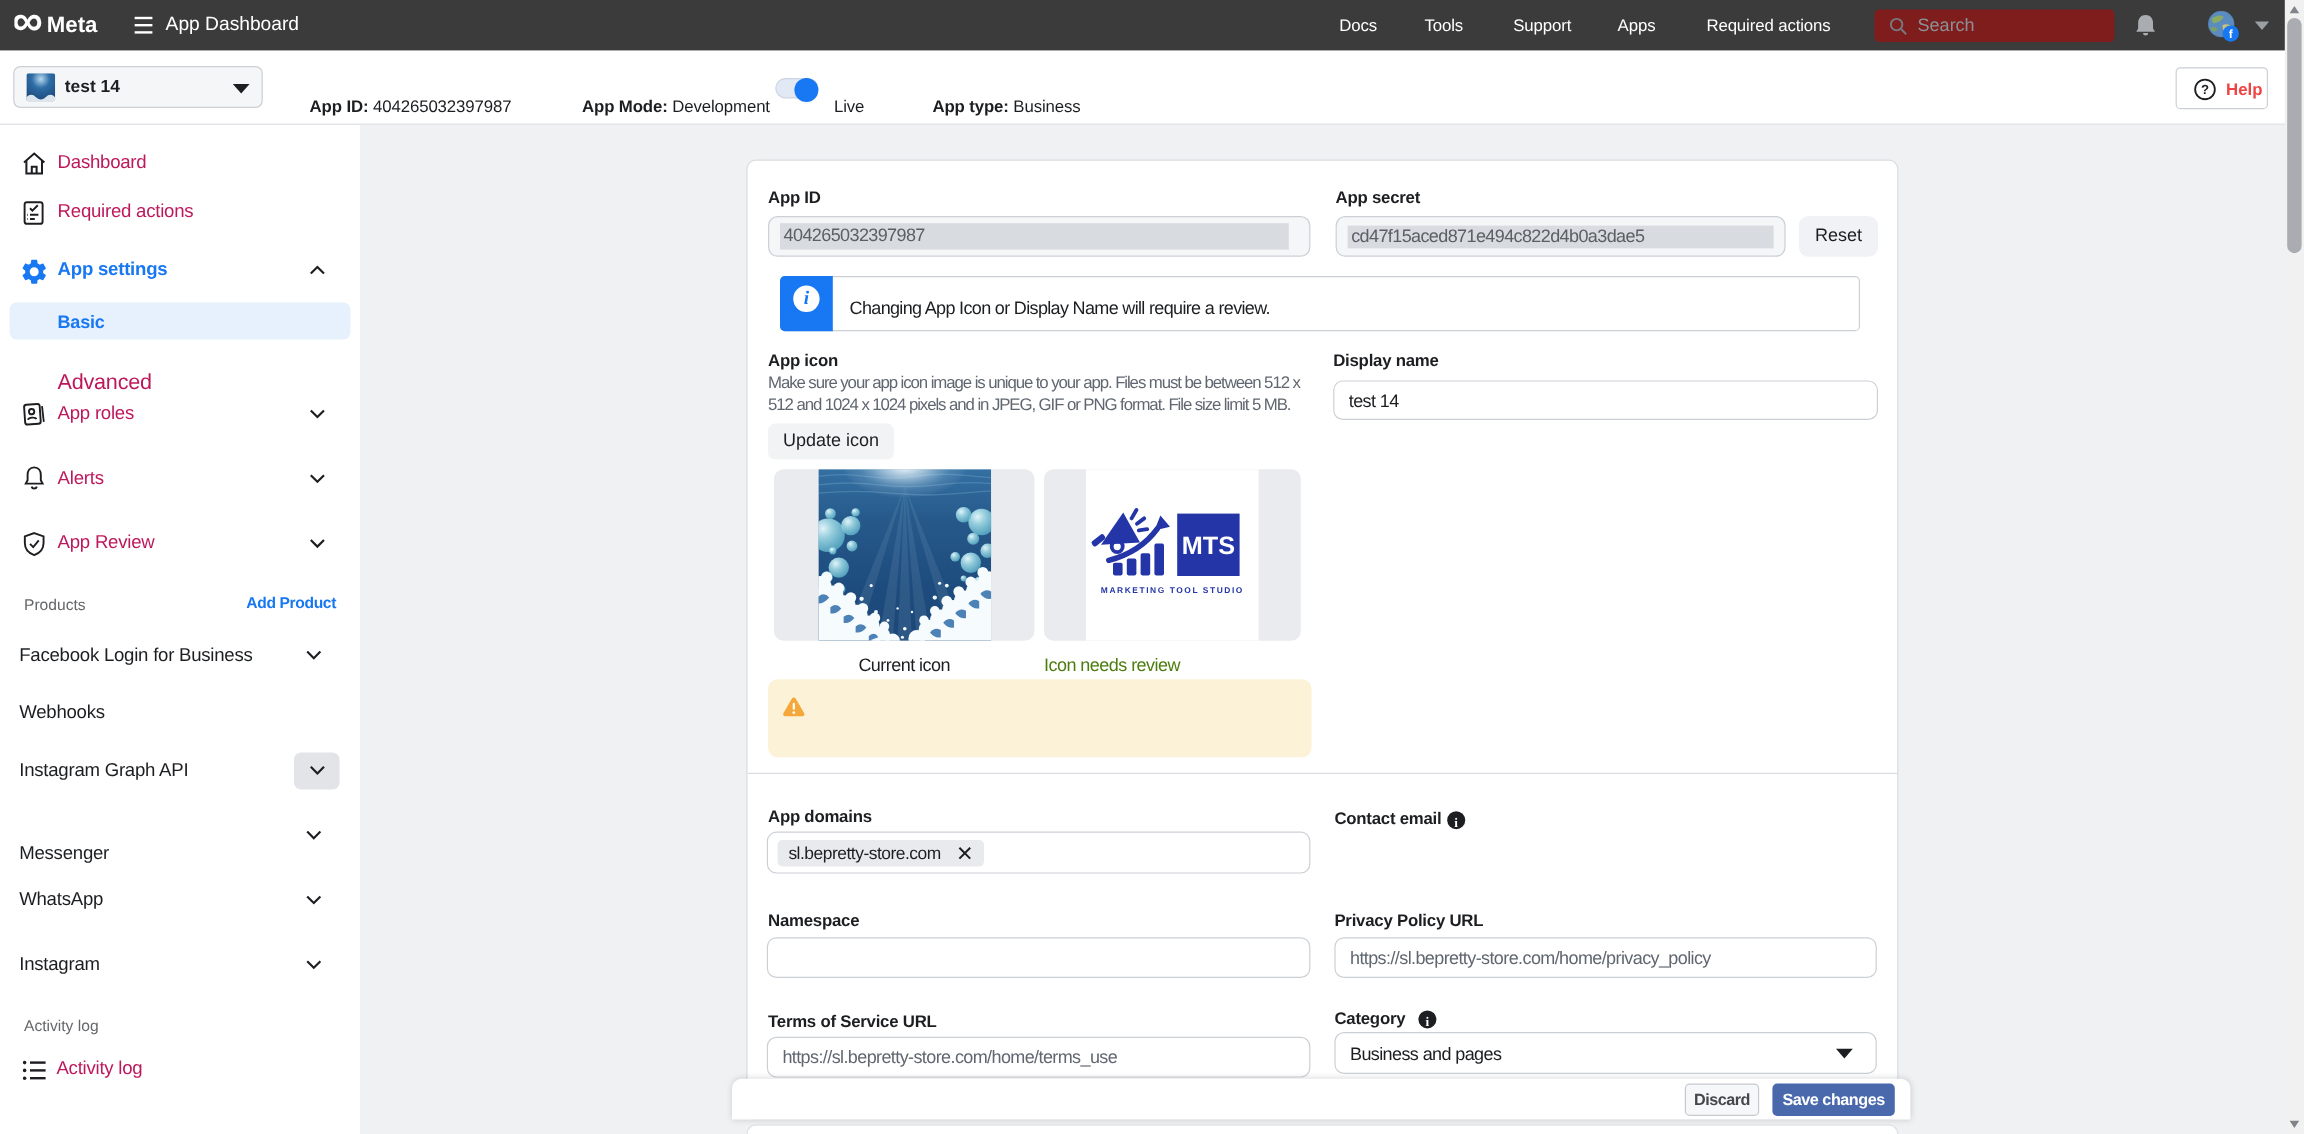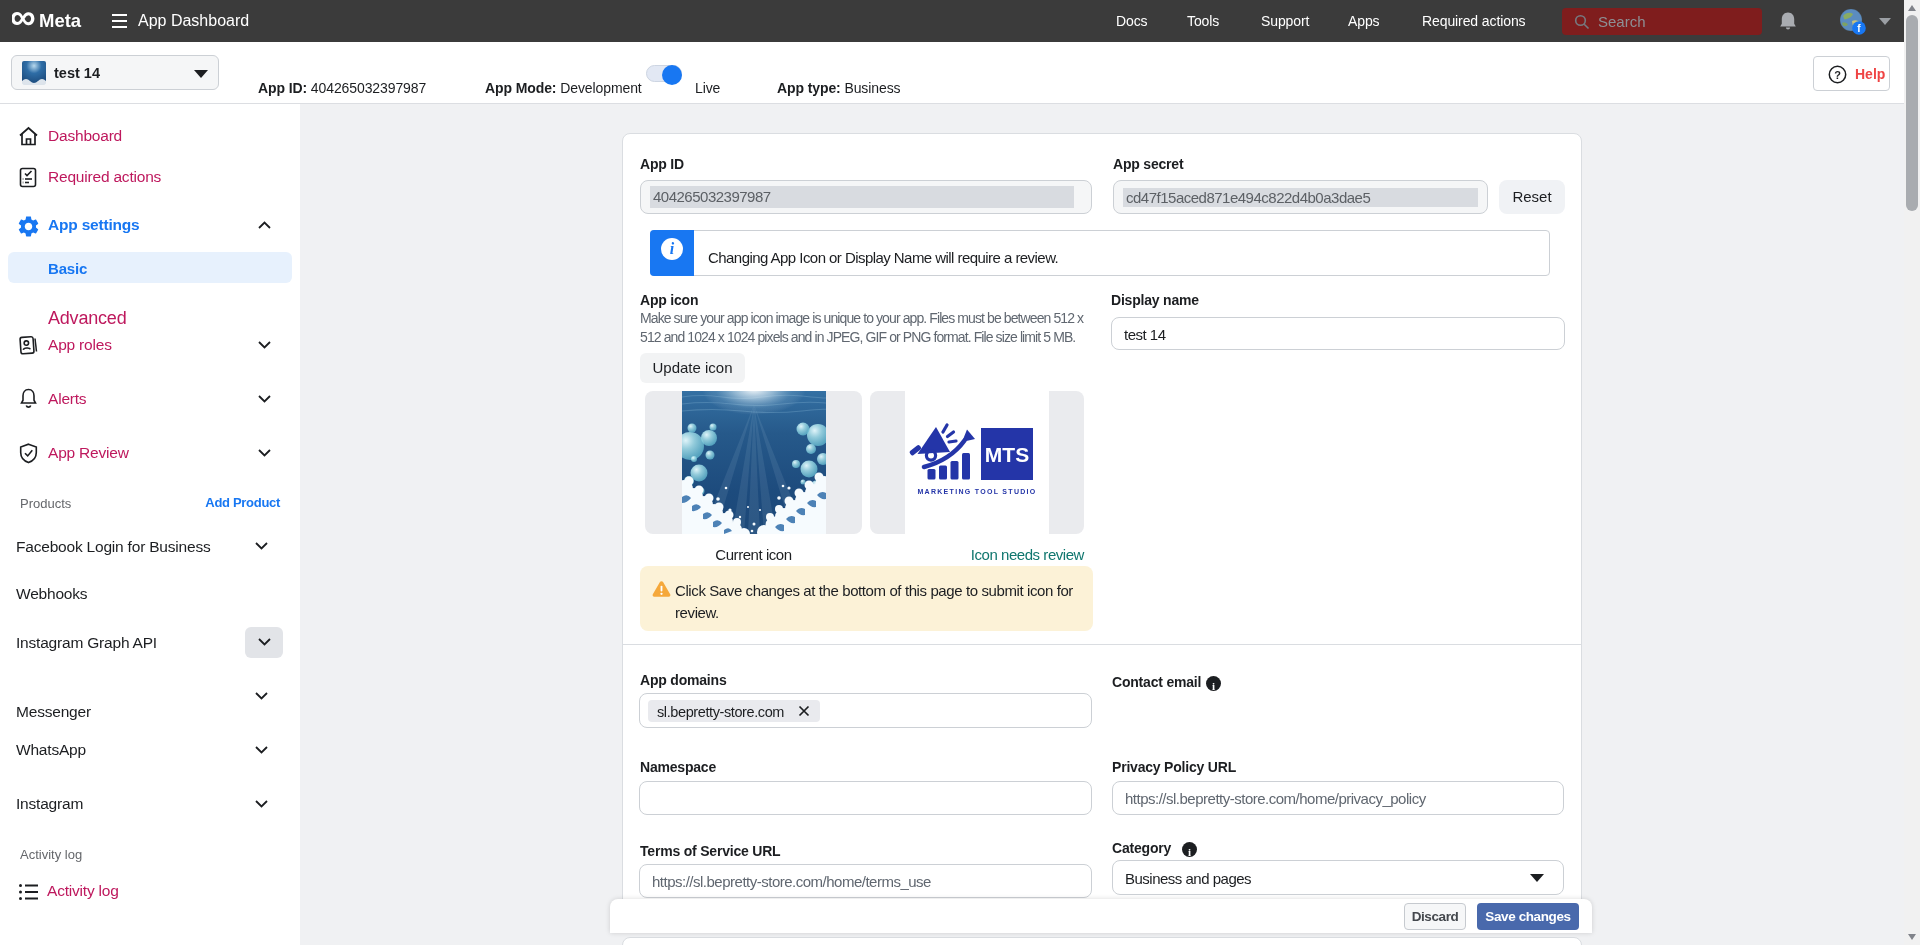--- a/index.html
+++ b/index.html
@@ -364,28 +364,27 @@
       <rect x="22.5" y="78" width="8" height="10.5" rx="1.5"></rect>
       <rect x="34" y="74.5" width="8" height="14" rx="1.5"></rect>
       <rect x="45.5" y="70" width="8" height="18.5" rx="1.5"></rect>
       <rect x="57" y="62" width="8" height="26.5" rx="1.5"></rect>
       <rect x="76" y="37" width="52" height="52"></rect>
     </g>
     <text x="102" y="71" text-anchor="middle" font-family="Liberation Sans" font-size="21" font-weight="bold" fill="#fff">MTS</text>
     <text x="72" y="103" text-anchor="middle" font-family="Liberation Sans" font-size="7" font-weight="bold" letter-spacing="1.3" fill="#2435a8">MARKETING TOOL STUDIO</text>
   </svg>
   <div class="abs" style="left:345px;top:442px;width:217px;text-align:center;font-size:15px;letter-spacing:-0.45px;color:#1c1e21">Current icon</div>
-  <div class="abs" style="left:570px;top:442px;width:214px;text-align:right;font-size:15px;letter-spacing:-0.45px;color:#0f766e">Icon needs review</div>
+  <div class="abs" style="left:570px;top:442px;width:214px;text-align:left;font-size:15px;letter-spacing:-0.45px;color:#4d7c0f">Icon needs review</div>
   <div class="abs" style="left:340px;top:462px;width:453px;height:65px;background:#fcf2d7;border-radius:8px"></div>
   <svg class="abs" style="left:352px;top:476px" width="19" height="18" viewBox="0 0 23 21">
       <path d="M11.5 1 C12.3 1 13 1.4 13.4 2.1 L22 17 C22.8 18.3 21.8 20 20.2 20 H2.8 C1.2 20 0.2 18.3 1 17 L9.6 2.1 C10 1.4 10.7 1 11.5 1 Z" fill="#f5a83a"></path>
       <rect x="10.4" y="6.5" width="2.2" height="7" rx="1.1" fill="#fff"></rect>
       <circle cx="11.5" cy="16.3" r="1.4" fill="#fff"></circle>
     </svg>
-  <div class="abs" style="left:375px;top:476px;width:410px;font-size:15px;letter-spacing:-0.4px;color:#1c1e21;line-height:21.5px">Click Save changes at the bottom of this page to submit icon for review.</div>
   <div class="abs" style="left:323px;top:540px;width:958px;height:1px;background:#dadde1"></div>
   <div class="lbl" style="left:340px;top:568px">App domains</div>
   <div class="inp" style="left:339px;top:589px;width:453px;height:35px"></div>
   <div class="abs" style="left:348px;top:596px;width:172px;height:22px;background:#e9eaee;border-radius:4px">
       <span style="position:absolute;left:9px;top:3.5px;font-size:14.5px;letter-spacing:-0.4px;color:#1c1e21">sl.bepretty-store.com</span>
       <svg style="position:absolute;right:10px;top:5px" width="12" height="12" viewBox="0 0 12 12">
         <path d="M1.5 1.5 L10.5 10.5 M10.5 1.5 L1.5 10.5" stroke="#1c1e21" stroke-width="1.7"></path>
       </svg>
     </div>
   <div class="lbl" style="left:812px;top:570px">Contact email</div>

